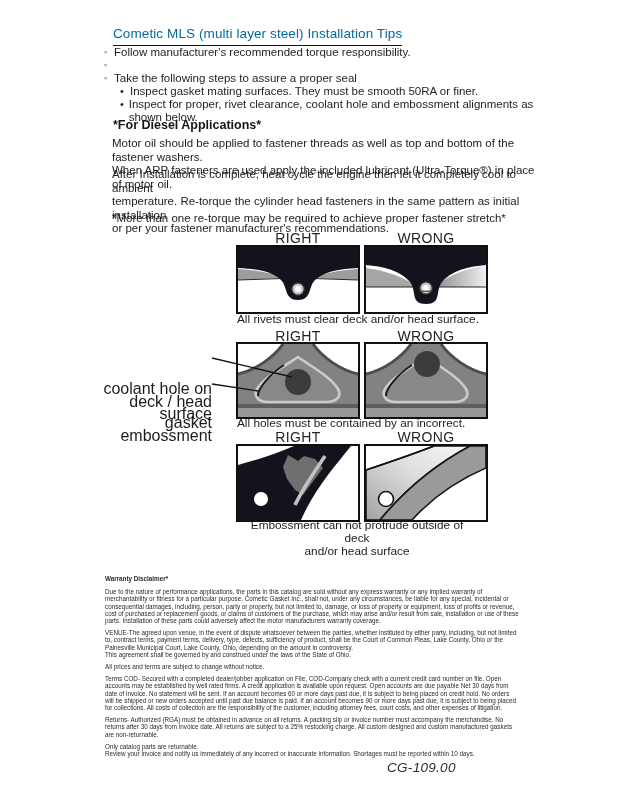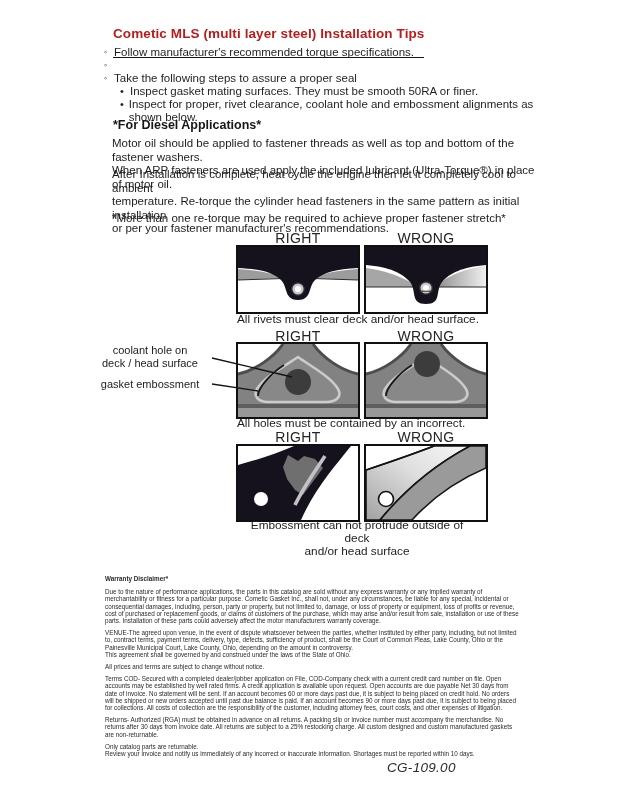--- a/index.html
+++ b/index.html
@@ -1,58 +1,58 @@
 <!DOCTYPE html>
 <html><head>
 <meta charset="utf-8">
 <style>
   * { margin:0; padding:0; box-sizing:border-box; }
   html,body { width:618px; height:800px; background:#ffffff; }
   body { position:relative; font-family:"Liberation Sans", sans-serif; color:#1f1f1f; overflow:hidden; }
   .abs { position:absolute; }
 
   
-  .title { left:113px; top:26px; font-size:13.5px; font-weight:bold; color:#b91c1c;
-           border-bottom:1.8px solid #141414; padding-bottom:16px; letter-spacing:.1px; }
+  .title { left:113px; top:26px; font-size:13.5px; font-weight:normal; color:#0369a1;
+           border-bottom:1.8px solid #141414; padding-bottom:4px; letter-spacing:.1px; }
 
   
   .bullets { left:104px; top:46px; width:440px; font-size:11.5px; }
   .brow { display:flex; line-height:13px; }
   .brow .glyph { width:10px; font-size:9px; line-height:13px; color:#222; }
   .sub { margin-left:16px; }
   .sub .glyph { font-size:11px; }
 
   
   .diesel-head { left:113px; top:118px; font-size:12.5px; font-weight:bold; color:#161616; }
   .para { left:112px; width:428px; font-size:11.5px; line-height:13.5px; white-space:pre-line; color:#1c1c1c; }
   .p1 { top:137px; } .p2 { top:168px; } .p3 { top:212px; }
 
   
   .dg-label { width:124px; text-align:center; font-size:14px; letter-spacing:.4px; color:#242424; }
   .panel { border:2px solid #101010; width:124px; background:#fff; line-height:0; }
   .panel svg { display:block; }
   .caption { font-size:11.8px; line-height:13px; color:#1c1c1c; white-space:pre-line;text-align:center; }
-  .callout { width:124px; text-align:center; font-size:11px; line-height:12.5px; color:#1c1c1c; }
+  .callout { width:124px; text-align:right; font-size:16px; line-height:12.5px; color:#1c1c1c;margin-top:39px; }
 
   
   .disclaimer { left:105px; top:575px; width:414px; font-size:6.3px; line-height:7.2px; color:#2a2a2a; }
   .disclaimer .dhead { font-weight:bold; margin-bottom:6px; }
   .disclaimer p { margin-bottom:5px; white-space:pre-line; }
 
   .footer-code { left:387px; top:760px; font-size:13.5px; color:#2b2b2b; letter-spacing:.3px;font-style:italic; }
 </style>
 </head>
 <body>
 
 <div class="abs title">Cometic MLS (multi layer steel) Installation Tips</div>
 
 <div class="abs bullets">
   <div class="brow">
     <span class="glyph">◦</span>
-    <span>Follow manufacturer's recommended torque specifications.</span>
+    <span>Follow manufacturer's recommended torque responsibility.</span>
   </div>
   <div class="brow">
     <span class="glyph">◦</span>
   </div>
   <div class="brow">
     <span class="glyph">◦</span>
     <span>Take the following steps to assure a proper seal</span>
   </div>
   <div class="brow sub">
     <span class="glyph">•</span>

